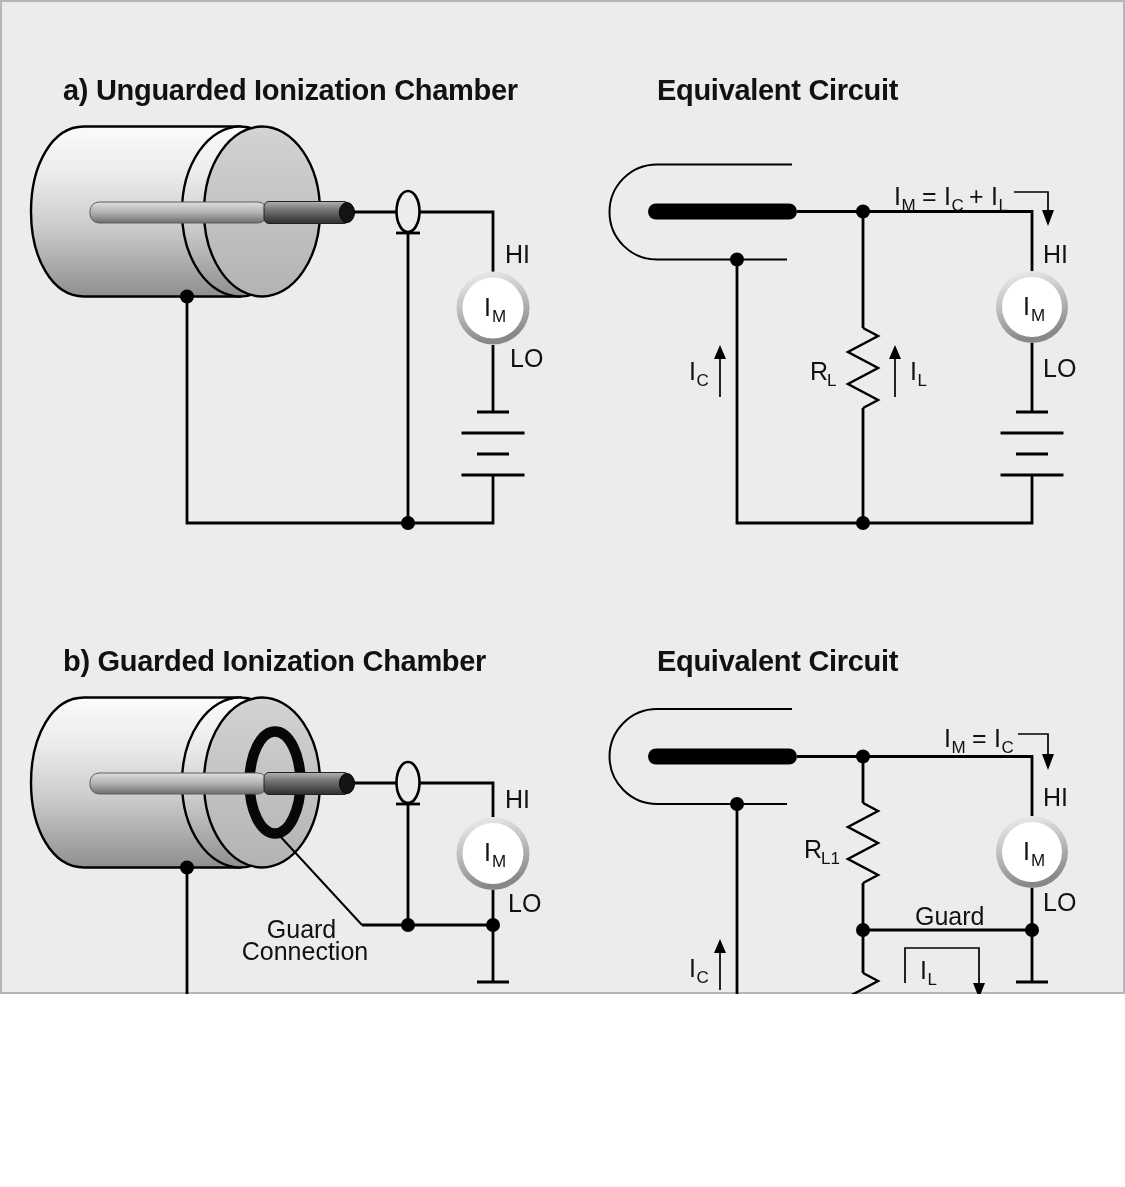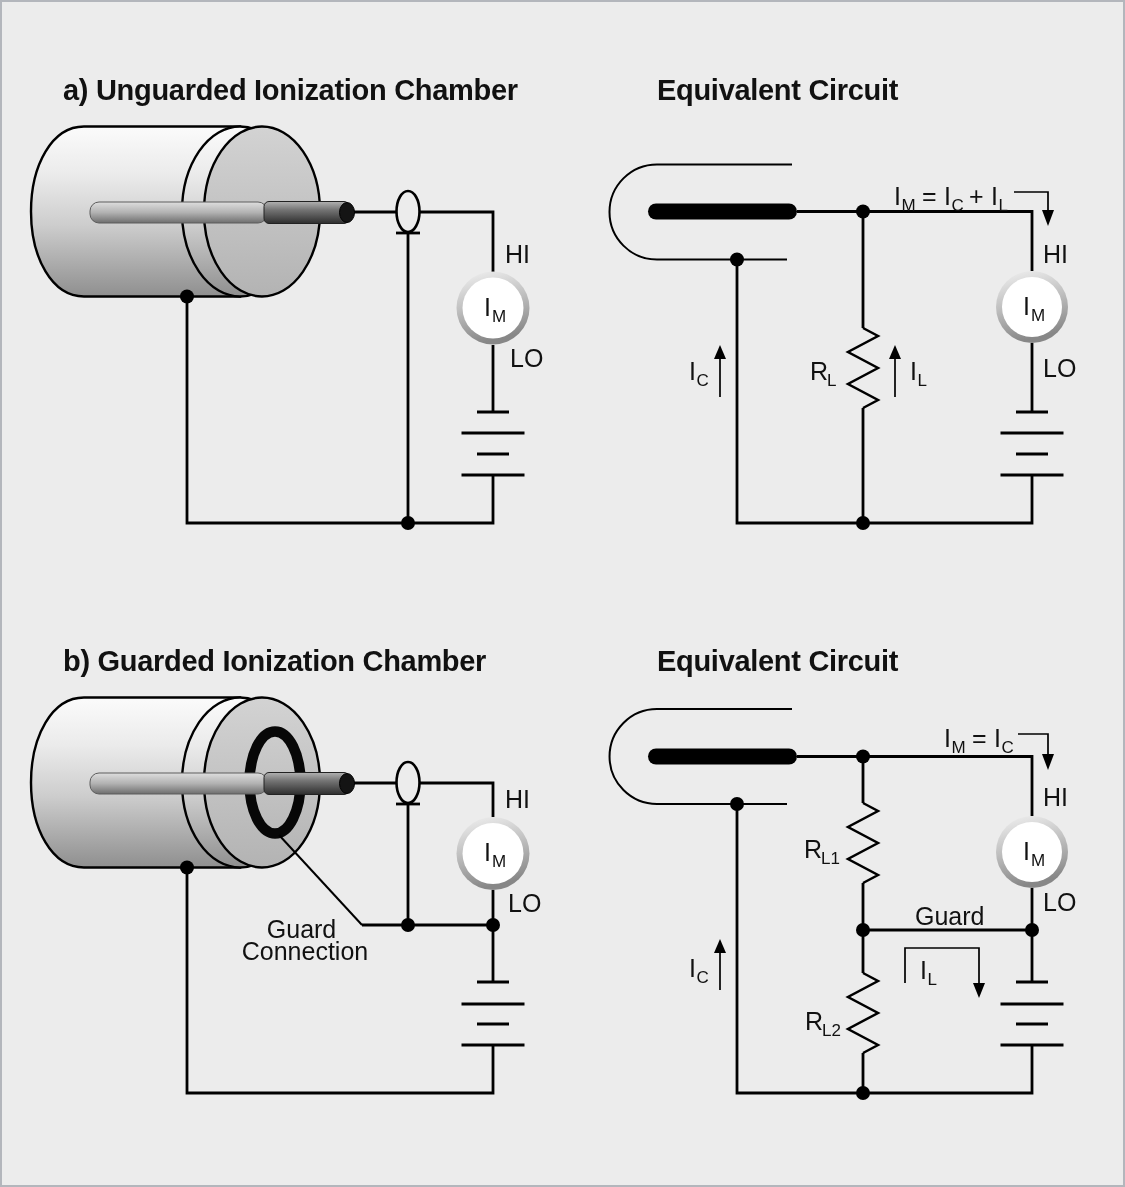--- a/index.html
+++ b/index.html
@@ -1,17 +1,17 @@
 <!DOCTYPE html>
 <html><head>
 <meta charset="utf-8">
 <style>
   html, body { margin: 0; padding: 0; background: #ffffff; }
   .figure-wrap {
-    width: 1125px; height: 1187px;
+    width: 1125px; height: 994px;
     background: #ececec;
     box-sizing: border-box;
     border: 2px solid #b3b6bc;
     position: relative;
   }
   svg { display: block; }
   .title  { font-family: "Liberation Sans", sans-serif; font-size: 29px; font-weight: 600; letter-spacing: -0.3px; fill: #111; }
   .lbl    { font-family: "Liberation Sans", sans-serif; font-size: 25px; font-weight: 400; fill: #111; }
   .lbl .sub, .sub { font-family: "Liberation Sans", sans-serif; font-size: 17px; font-weight: 400; fill: #111; }
   .ctr    { text-anchor: middle; }

